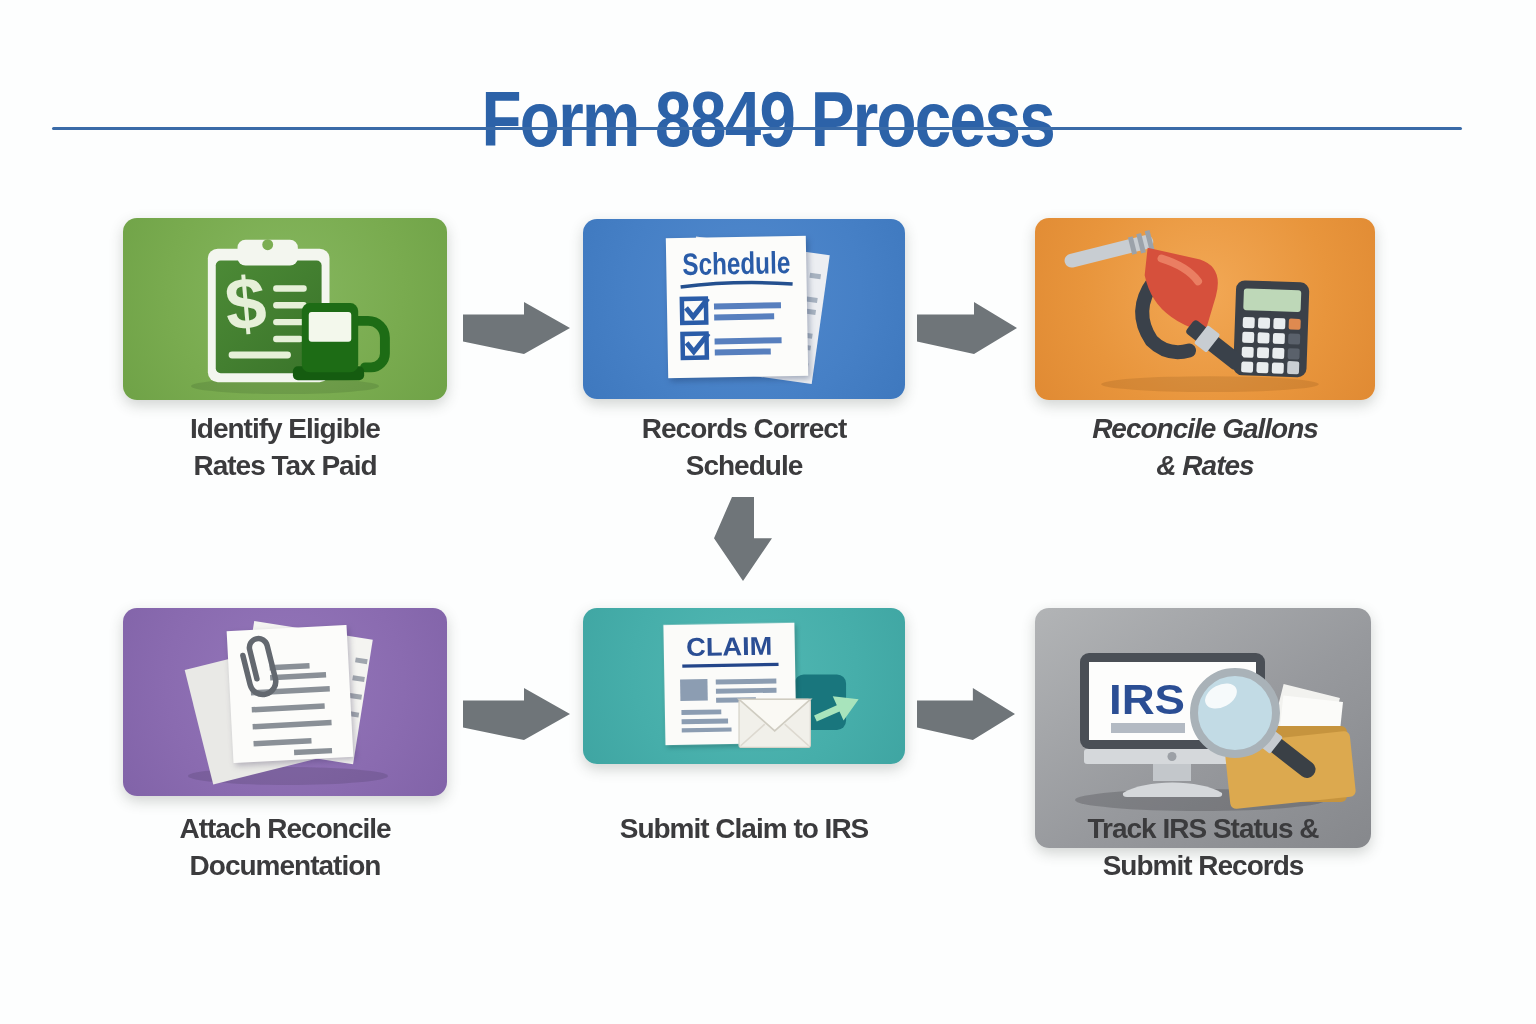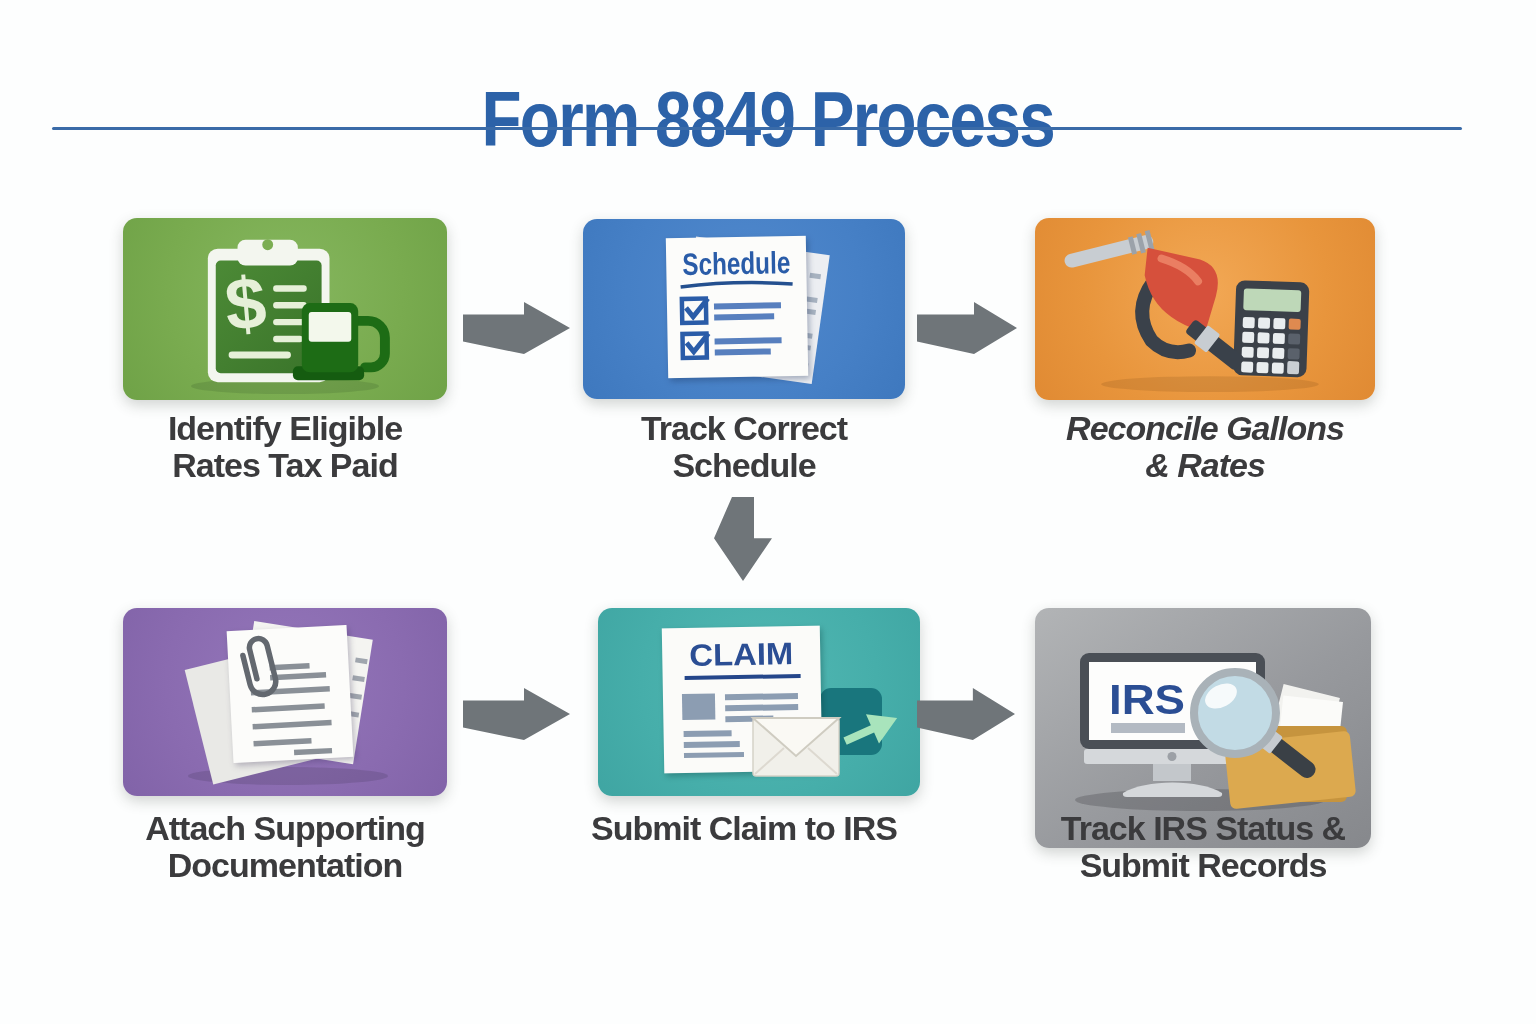--- a/index.html
+++ b/index.html
@@ -22,28 +22,28 @@
   .tile{position:absolute;border-radius:14px;box-shadow:0 5px 14px rgba(50,60,50,.22);}
   .tile svg{position:absolute;inset:0;width:100%;height:100%;}
   #tile-1{left:123px;top:218px;width:324px;height:182px;
     background:radial-gradient(circle at 50% 40%,#86b75f,#79ab4f 60%,#6fa247);}
   #tile-2{left:583px;top:219px;width:322px;height:180px;
     background:radial-gradient(circle at 50% 40%,#5189cd,#4680c6 60%,#3e78be);}
   #tile-3{left:1035px;top:218px;width:340px;height:182px;
     background:radial-gradient(circle at 50% 40%,#f2a855,#e8953c 60%,#e08a33);}
   #tile-4{left:123px;top:608px;width:324px;height:188px;
     background:radial-gradient(circle at 50% 40%,#9477ba,#8a6bb0 60%,#8163a8);}
-  #tile-5{left:583px;top:608px;width:322px;height:188px;
-    background:radial-gradient(circle at 50% 40%,#52b8b3,#46aeaa 60%,#3fa5a2);margin-left:15px;}
+  #tile-5{left:583px;top:608px;width:322px;height:156px;
+    background:radial-gradient(circle at 50% 40%,#52b8b3,#46aeaa 60%,#3fa5a2);}
   #tile-6{left:1035px;top:608px;width:336px;height:240px;
     background:linear-gradient(145deg,#b2b4b6,#97999d 55%,#86888c);}
   
   .step-label{
     position:absolute;width:460px;text-align:center;color:#3b3b3d;
-    font-size:34px;line-height:37px;font-weight:bold;letter-spacing:-1px;
+    font-size:28px;line-height:37px;font-weight:bold;letter-spacing:-1px;
   }
   .step-label span{display:block;}
   #label-1{left:55px;top:410px;}
   #label-2{left:514px;top:410px;}
   #label-3{left:975px;top:410px;font-style:italic;}
   #label-4{left:55px;top:810px;}
   #label-5{left:514px;top:810px;}
   #label-6{left:973px;top:810px;}
   
   .arrow{position:absolute;background:#6f7579;}
@@ -253,29 +253,29 @@
         <ellipse cx="186" cy="62" rx="17" ry="11" fill="#ffffff" opacity="0.85" transform="rotate(-28 186 62)"></ellipse>
       </g>
     </svg>
   </div>
 
   <div class="step-label" id="label-1">
     <span>Identify Eligible</span>
     <span>Rates Tax Paid</span>
   </div>
   <div class="step-label" id="label-2">
-    <span>Track Correct</span>
+    <span>Records Correct</span>
     <span>Schedule</span>
   </div>
   <div class="step-label" id="label-3">
     <span>Reconcile Gallons</span>
     <span>&amp; Rates</span>
   </div>
   <div class="step-label" id="label-4">
-    <span>Attach Supporting</span>
+    <span>Attach Reconcile</span>
     <span>Documentation</span>
   </div>
   <div class="step-label" id="label-5">
     <span>Submit Claim to IRS</span>
     <span></span>
   </div>
   <div class="step-label" id="label-6">
     <span>Track IRS Status &amp;</span>
     <span>Submit Records</span>
   </div>

